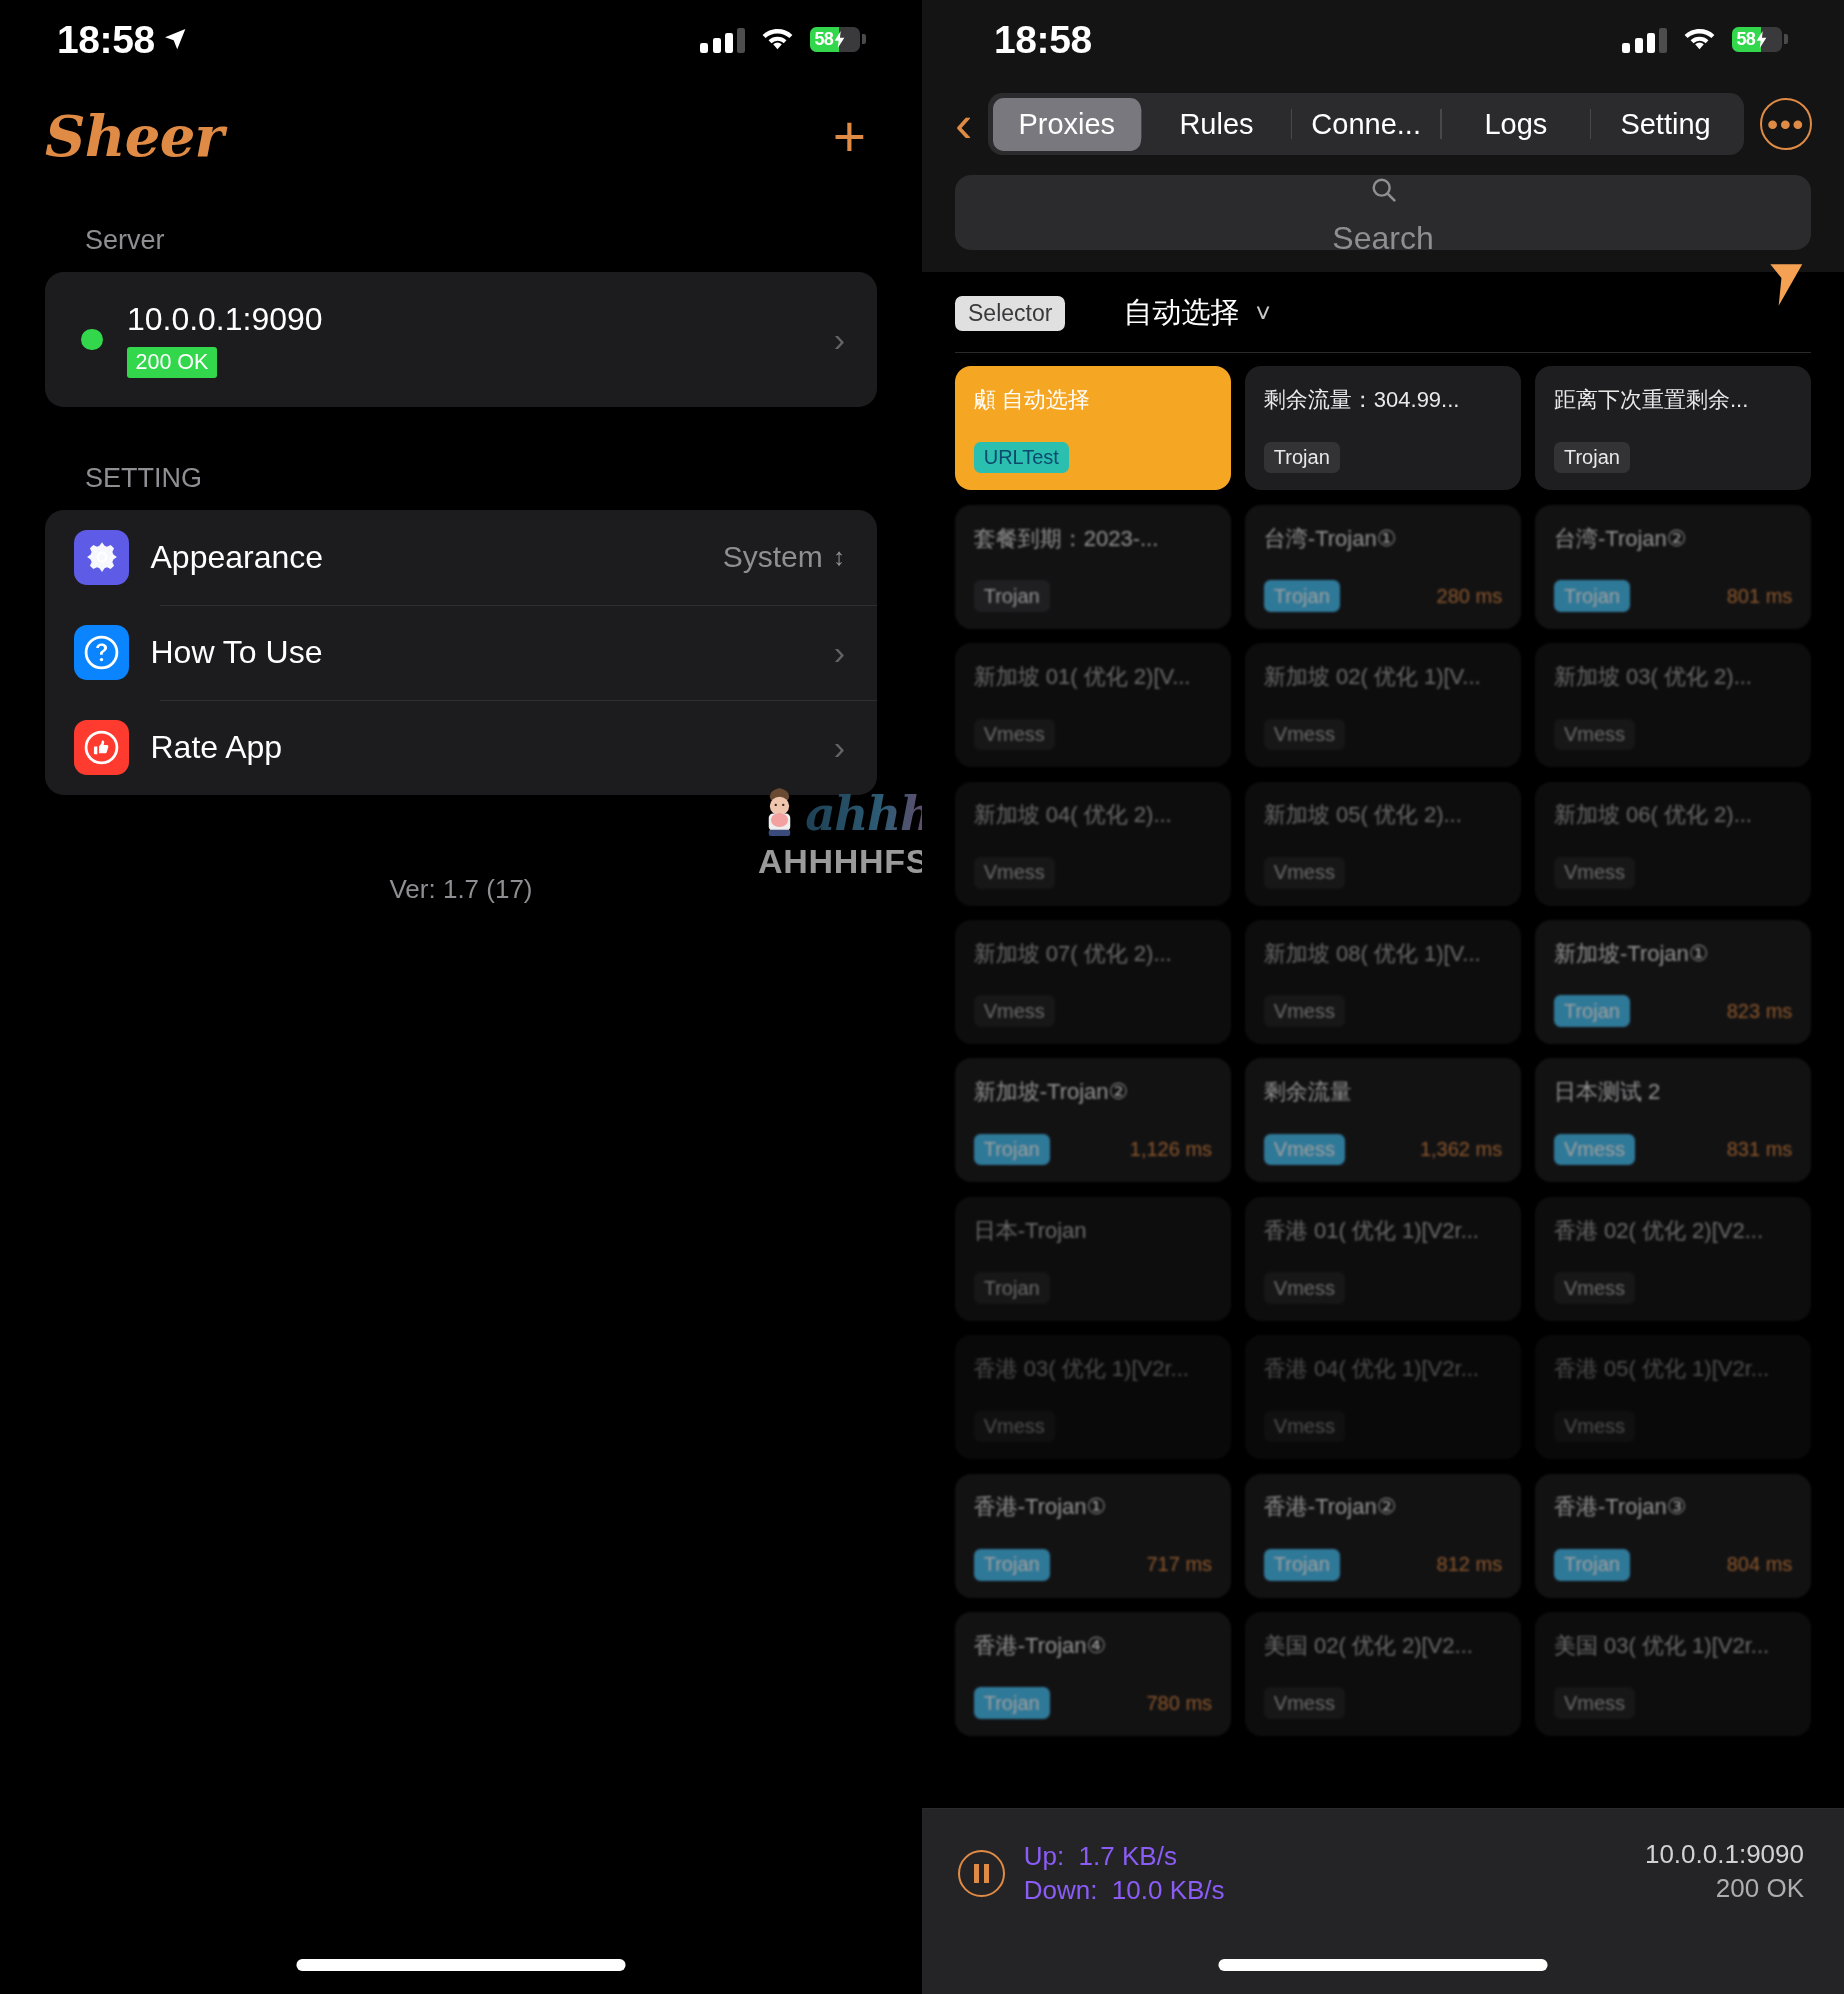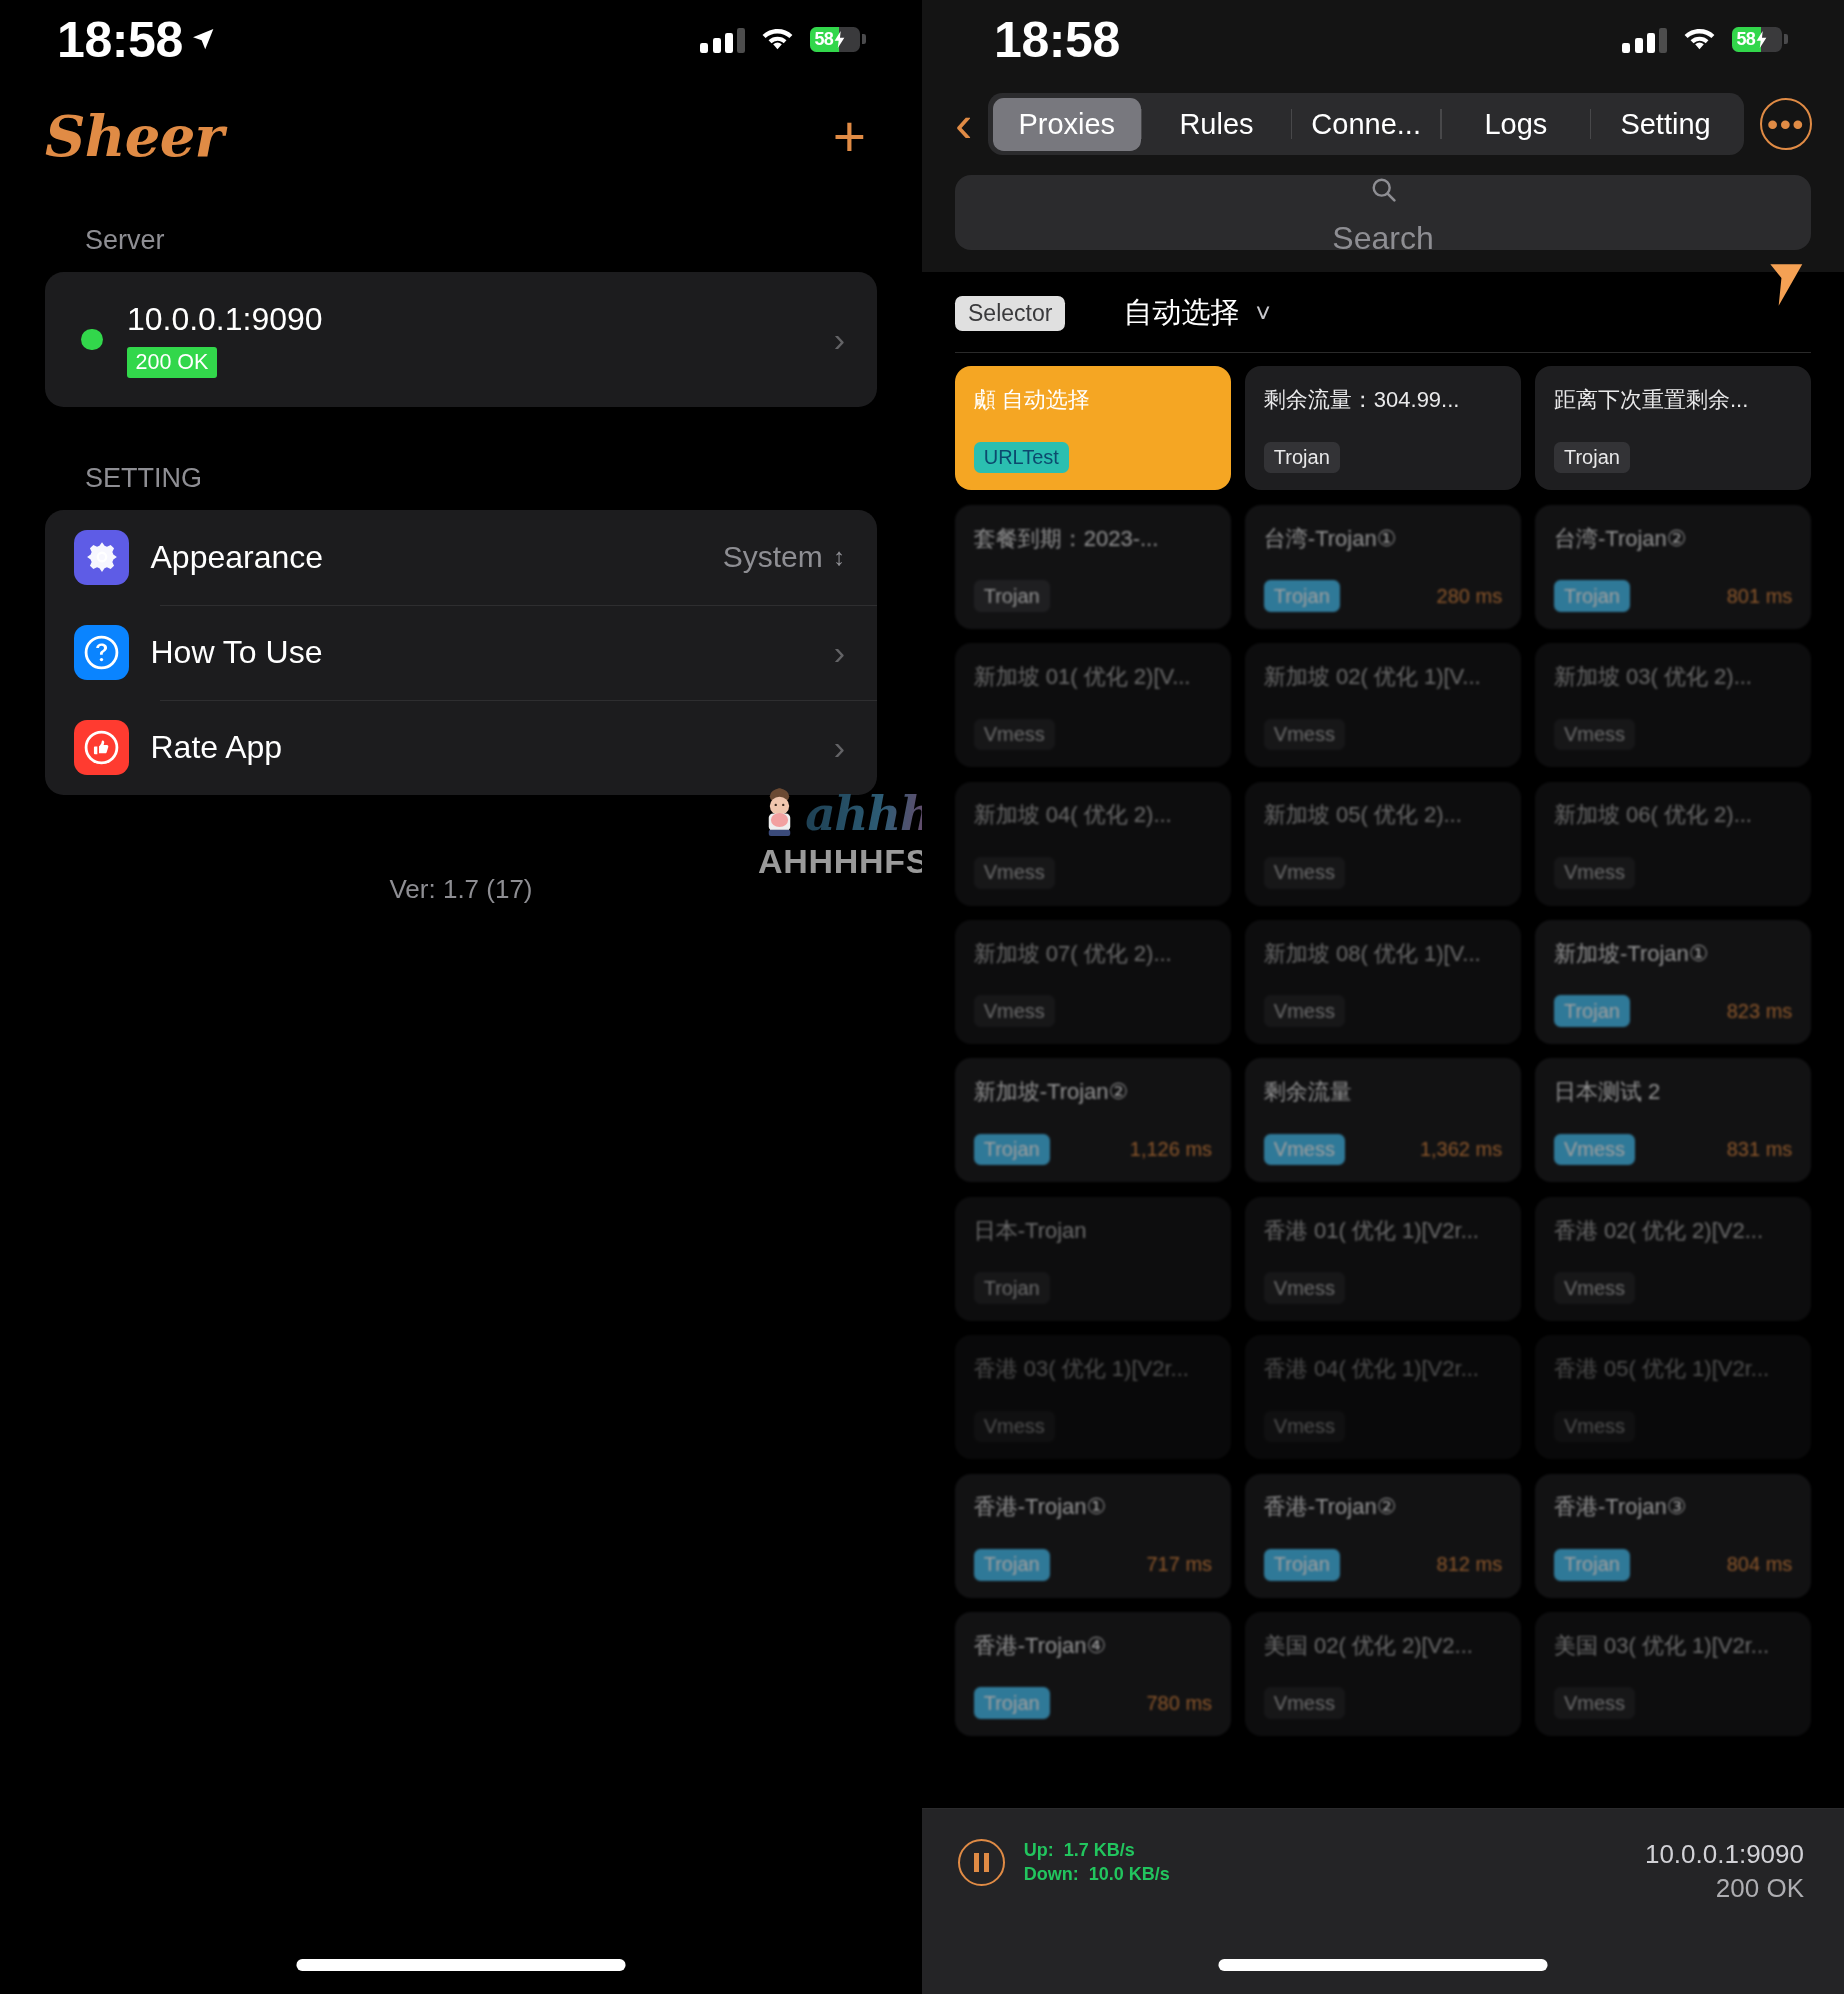--- a/index.html
+++ b/index.html
@@ -15,21 +15,21 @@
   .left-panel {
     width: 922px; height: 1995px;
     background: #000; position: relative; overflow: hidden;
   }
   .status-bar {
     height: 79px; display: flex; align-items: center;
     justify-content: space-between;
     padding: 0 56px 0 57px;
   }
   .status-time {
-    color: #fff; font-size: 50px; font-weight: 600;
+    color: #fff; font-size: 39px; font-weight: 600;
     letter-spacing: -0.4px;
   }
   .status-time-wrap { display: flex; align-items: center; gap: 8.6px; }
   .loc-arrow { width: 24.4px; height: 24.4px; }
   .status-right { display: flex; align-items: center; gap: 16px; }
   .cell-bars { display: flex; align-items: flex-end; gap: 4.3px; height: 26px; }
   .cell-bars i { width: 8px; background: #fff; border-radius: 2.2px; display: block; }
   .cell-bars i:nth-child(1) { height: 10px; }
   .cell-bars i:nth-child(2) { height: 15px; }
   .cell-bars i:nth-child(3) { height: 20px; }
@@ -247,21 +247,21 @@
     padding: 30px 40px 0 36px;
   }
   .bb-left { display: flex; align-items: center; gap: 18.7px; }
   .pause-circle {
     width: 47px; height: 47px; border-radius: 50%;
     border: 2.9px solid #e08b45; display: flex;
     align-items: center; justify-content: center; gap: 5px;
     flex: 0 0 auto; cursor: pointer;
   }
   .pause-circle i { width: 5px; height: 18.7px; background: #e08b45; display: block; }
-  .bb-speeds { color: #22c55e; font-size: 18px; line-height: 1.32; font-weight: bold; }
+  .bb-speeds { color: #8b5cf6; font-size: 26px; line-height: 1.32; }
   .bb-right { text-align: right; }
   .bb-addr { color: #d1d1d6; font-size: 26px; }
   .bb-status { color: #aeaeb2; font-size: 26px; margin-top: 2.9px; }
 </style>
 </head>
 <body>
 
 <div class="screen">
 
   <div class="left-panel">

